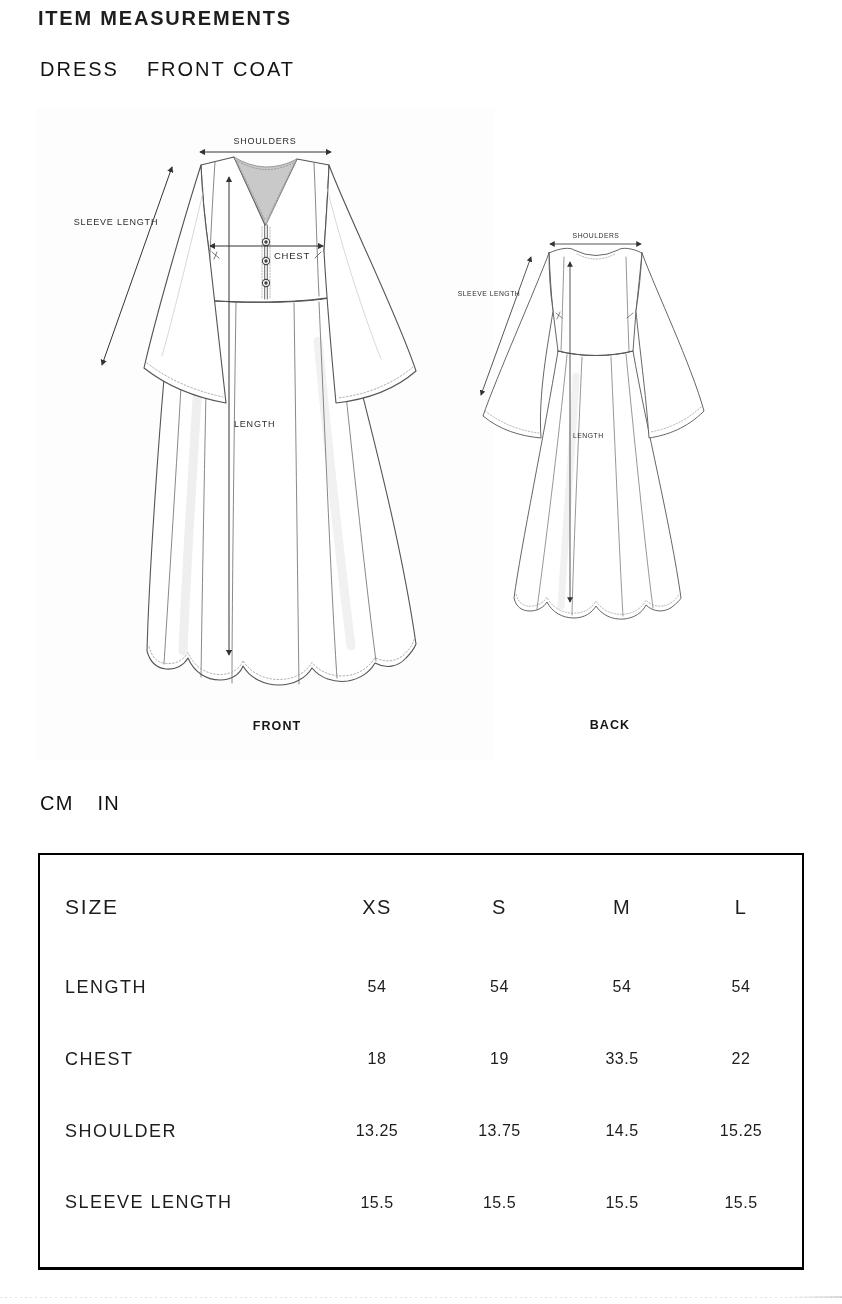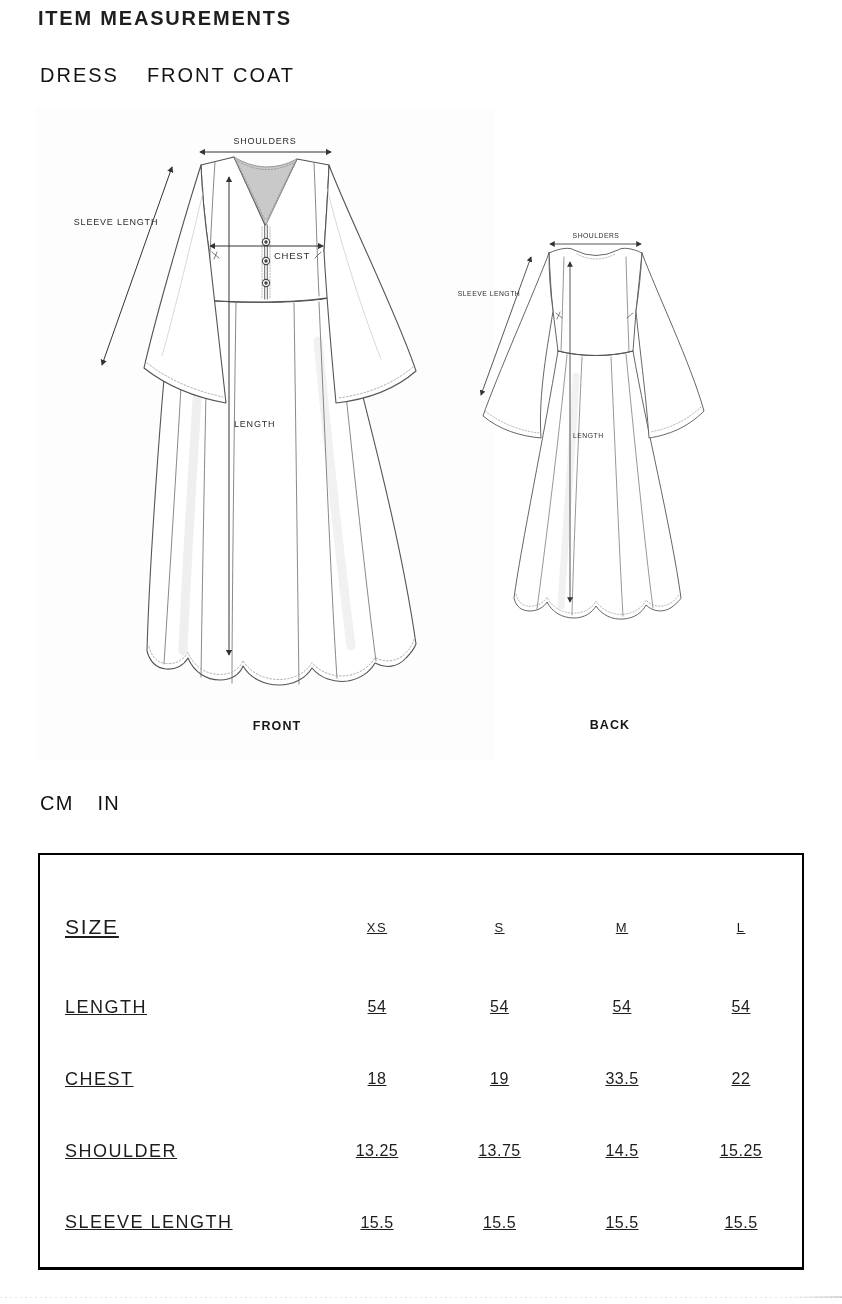--- a/index.html
+++ b/index.html
@@ -5,31 +5,31 @@
   html,body{margin:0;padding:0;}
   body{
     width:842px;height:1304px;position:relative;background:#ffffff;
     font-family:"Liberation Sans",sans-serif;color:#1d1d1d;overflow:hidden;
   }
   .page-title{
     position:absolute;left:38px;top:7px;font-size:20px;letter-spacing:1.8px;
     font-weight:700;color:#1e1e1e;white-space:nowrap;
   }
   .tabs{position:absolute;left:40px;top:58px;display:flex;gap:28px;}
-  .tab{font-size:20px;letter-spacing:2px;color:#141414;cursor:pointer;white-space:nowrap;margin-top:6px;}
+  .tab{font-size:20px;letter-spacing:2px;color:#141414;cursor:pointer;white-space:nowrap;}
   .diagram-wrap{position:absolute;left:36px;top:106px;width:700px;height:660px;}
   .units{position:absolute;left:40px;top:792px;display:flex;gap:24px;justify-content:center;}
   .unit{font-size:20px;letter-spacing:1.2px;color:#111;cursor:pointer;}
   .size-table{
     position:absolute;left:38px;top:853px;width:766px;height:417px;
     box-sizing:border-box;border:2px solid #000;border-bottom-width:3px;
     display:grid;grid-template-columns:277px 120px 125px 120px 118px;
-    grid-template-rows:88px 72px 72px 72px 71px;padding-top:28px;text-decoration:underline;
-  }
-  .size-table .hcell{font-size:13px;letter-spacing:1.5px;align-self:center;justify-self:center;}
+    grid-template-rows:88px 72px 72px 72px 71px;padding-top:8px;
+  }
+  .size-table .hcell{font-size:20px;letter-spacing:1.5px;align-self:center;justify-self:center;}
   .size-table .hlabel{font-size:21px;letter-spacing:1.8px;align-self:center;justify-self:start;padding-left:25px;}
   .size-table .rlabel{font-size:18px;letter-spacing:1.5px;align-self:center;justify-self:start;padding-left:25px;}
   .size-table .vcell{font-size:16px;letter-spacing:.5px;align-self:center;justify-self:center;}
   .page-divider{
     position:absolute;left:0;top:1297px;width:842px;height:1px;
     background:repeating-linear-gradient(90deg,#e3e3e3 0 2px,transparent 2px 5px);
   }
   .page-divider-end{
     position:absolute;right:0;top:1296px;width:54px;height:2px;opacity:.55;
     background:linear-gradient(90deg,transparent,#b9b9b9);

